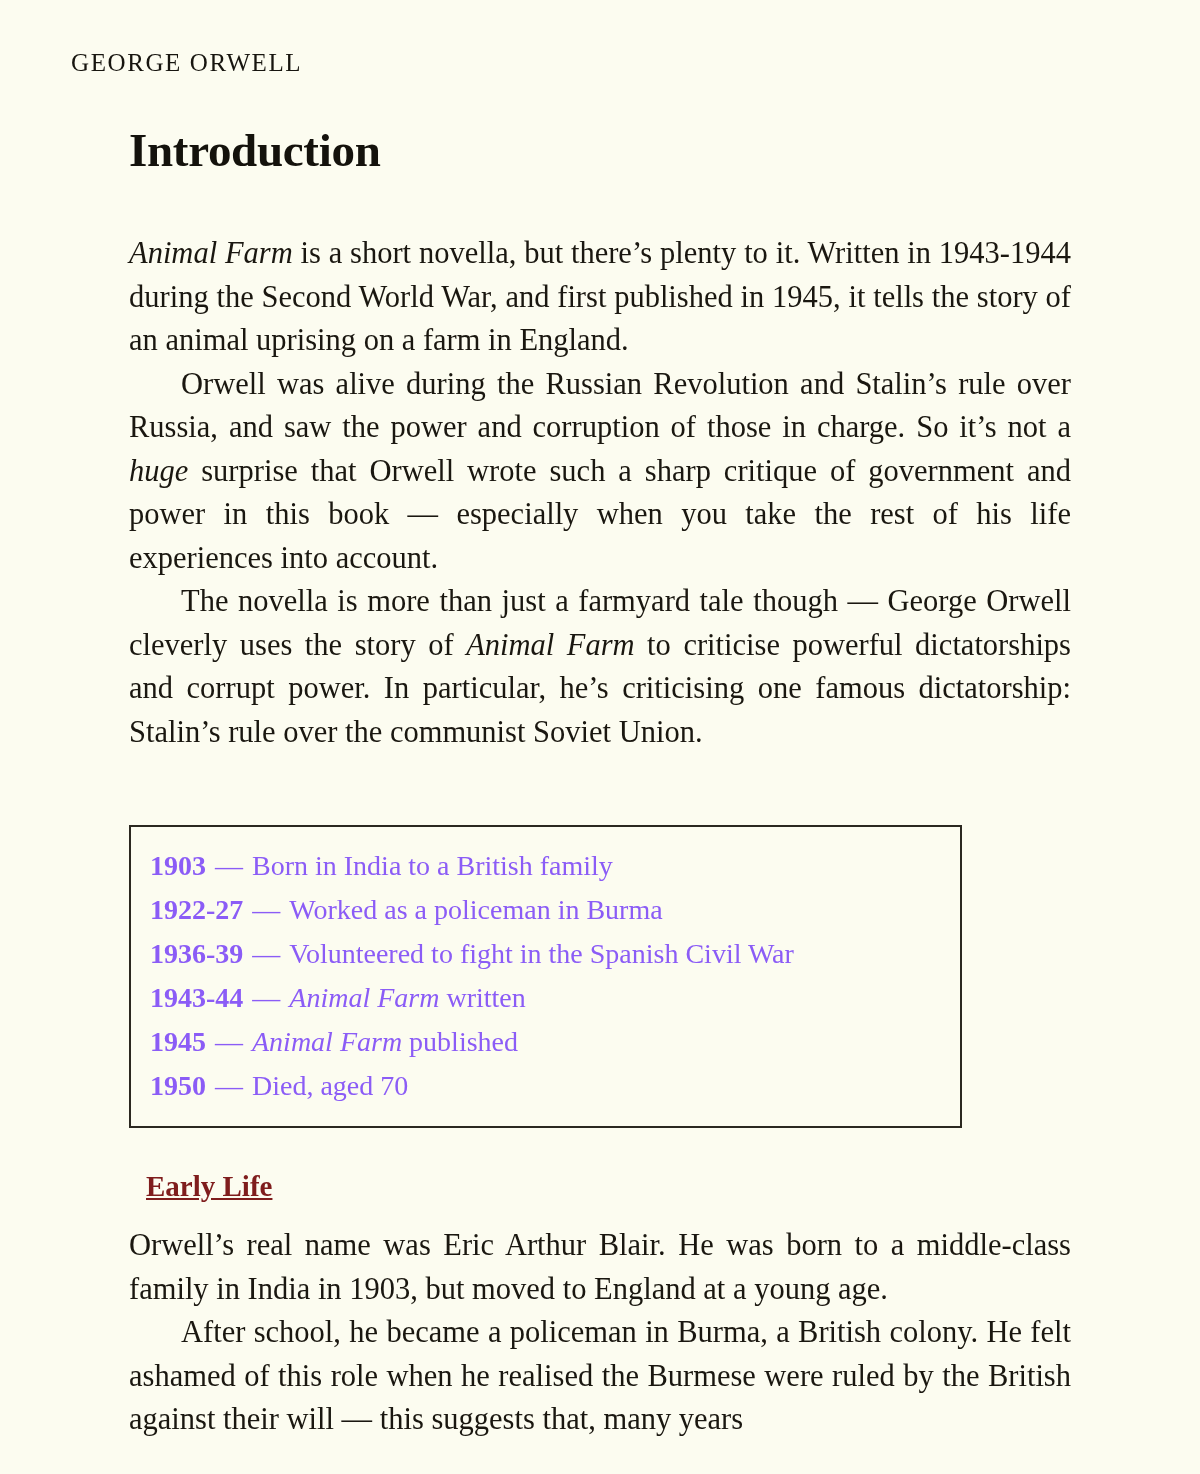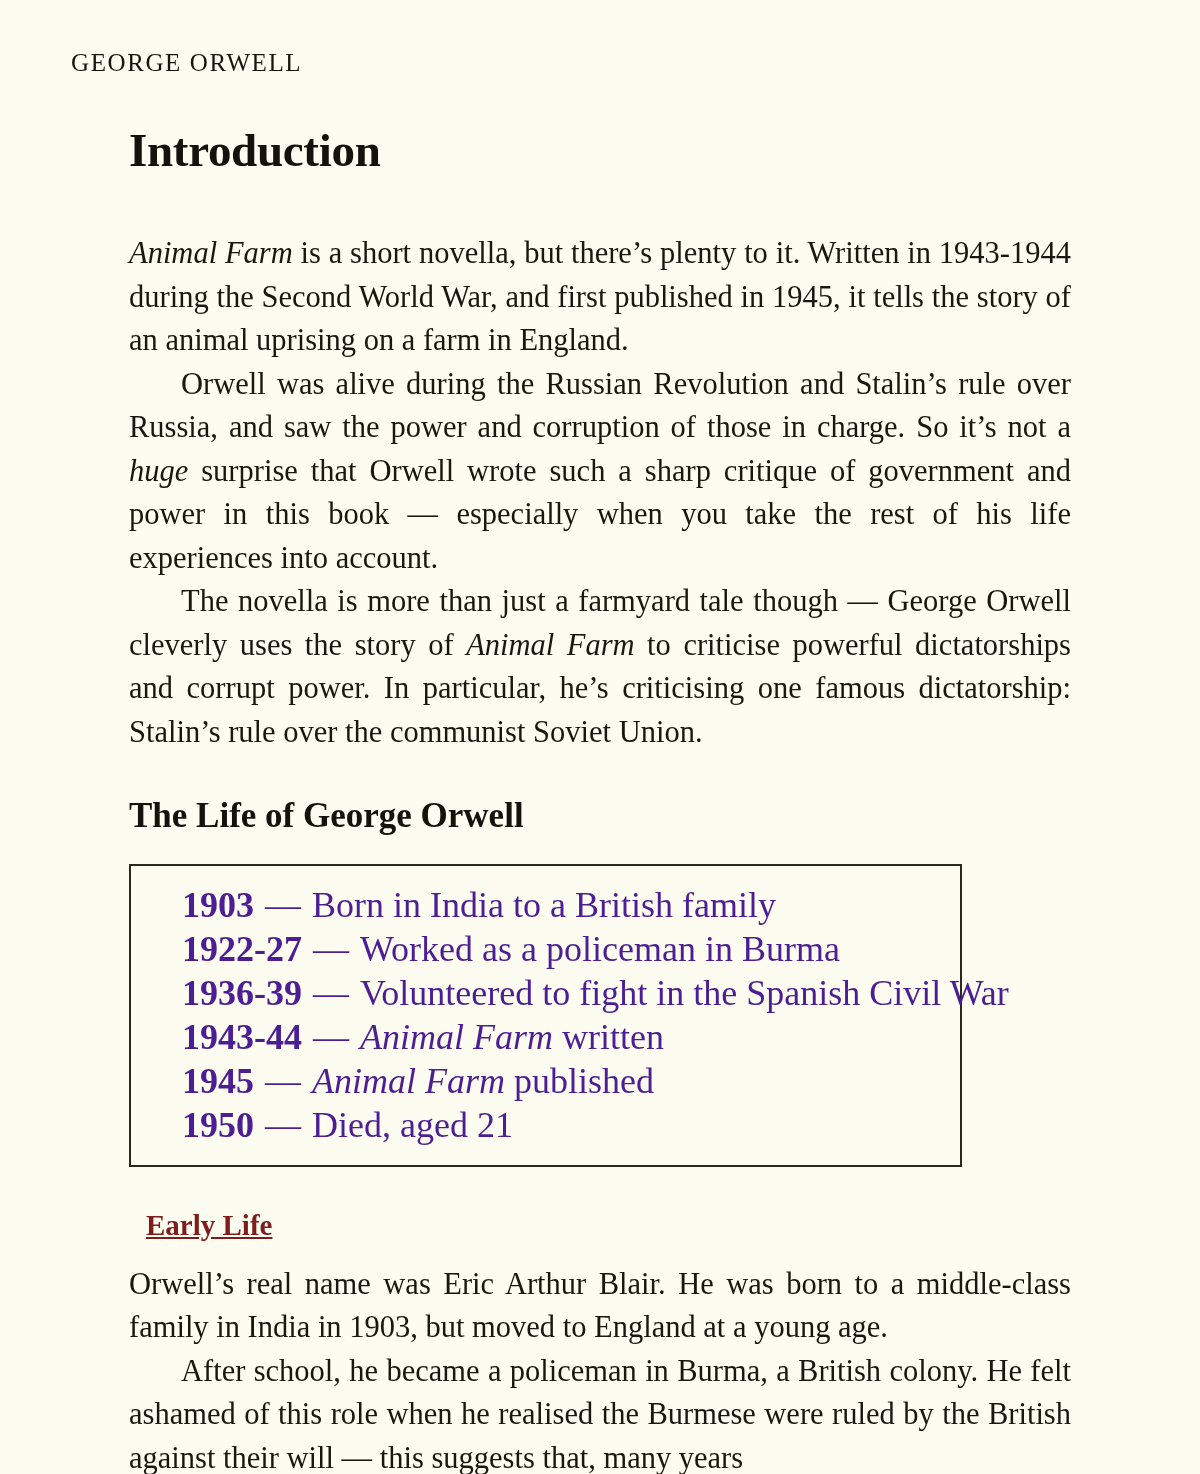--- a/index.html
+++ b/index.html
@@ -98,25 +98,24 @@
 
   
   .timeline-box {
     border: 2px solid #2b2820;
     box-sizing: border-box;
     width: 833px;
     padding: 17px 20px 18px 19px;
     background: transparent;
   }
   .timeline-row {
-    font-size: 36px;
+    font-size: 28px;
     line-height: 44px;
     white-space: nowrap;
-    color: #4c1d95;
-    margin-left: 32px;
+    color: #8b5cf6;
   }
   .timeline-row .year {
     font-weight: bold;
   }
   .timeline-row .dash {
     padding: 0 2px;
   }
   .timeline-row .desc .it {
     font-style: italic;
   }
@@ -139,31 +138,30 @@
     <div class="spacer-after-title"></div>
 
     <div id="intro-paragraphs">
         <p class="body-text"><span class="it">Animal Farm</span><span> is a short novella, but there’s plenty to it.  Written in 1943-1944 during the Second World War, and first published in 1945, it tells the story of an animal uprising on a farm in England.</span></p>
         <p class="body-text indent"><span>Orwell was alive during the Russian Revolution and Stalin’s rule over Russia, and saw the power and corruption of those in charge.  So it’s not a </span><span class="it">huge</span><span> surprise that Orwell wrote such a sharp critique of government and power in this book — especially when you take the rest of his life experiences into account.</span></p>
         <p class="body-text indent"><span>The novella is more than just a farmyard tale though — George Orwell cleverly uses the story of </span><span class="it">Animal Farm</span><span> to criticise powerful dictatorships and corrupt power.  In particular, he’s criticising one famous dictatorship: Stalin’s rule over the communist Soviet Union.</span></p>
       </div>
 
     <div class="spacer-before-h2"></div>
 
-    <h2 class="section-title">The Life of George Orwell</h2>
 
     <div class="spacer-after-h2"></div>
 
     <div class="timeline-box" id="timeline-box">
         <div class="timeline-row"><span class="year">1903</span><span class="dash"> — </span><span class="desc"><span>Born in India to a British family</span></span></div>
         <div class="timeline-row"><span class="year">1922-27</span><span class="dash"> — </span><span class="desc"><span>Worked as a policeman in Burma</span></span></div>
         <div class="timeline-row"><span class="year">1936-39</span><span class="dash"> — </span><span class="desc"><span>Volunteered to fight in the Spanish Civil War</span></span></div>
         <div class="timeline-row"><span class="year">1943-44</span><span class="dash"> — </span><span class="desc"><span class="it">Animal Farm</span><span> written</span></span></div>
         <div class="timeline-row"><span class="year">1945</span><span class="dash"> — </span><span class="desc"><span class="it">Animal Farm</span><span> published</span></span></div>
-        <div class="timeline-row"><span class="year">1950</span><span class="dash"> — </span><span class="desc"><span>Died, aged 21</span></span></div>
+        <div class="timeline-row"><span class="year">1950</span><span class="dash"> — </span><span class="desc"><span>Died, aged 70</span></span></div>
       </div>
 
     <div class="spacer-after-box"></div>
 
     <h3 class="subsection-title">Early Life</h3>
 
     <div class="spacer-after-h3"></div>
 
     <div id="early-life-paragraphs">
         <p class="body-text"><span>Orwell’s real name was Eric Arthur Blair.  He was born to a middle-class family in India in 1903, but moved to England at a young age.</span></p>

